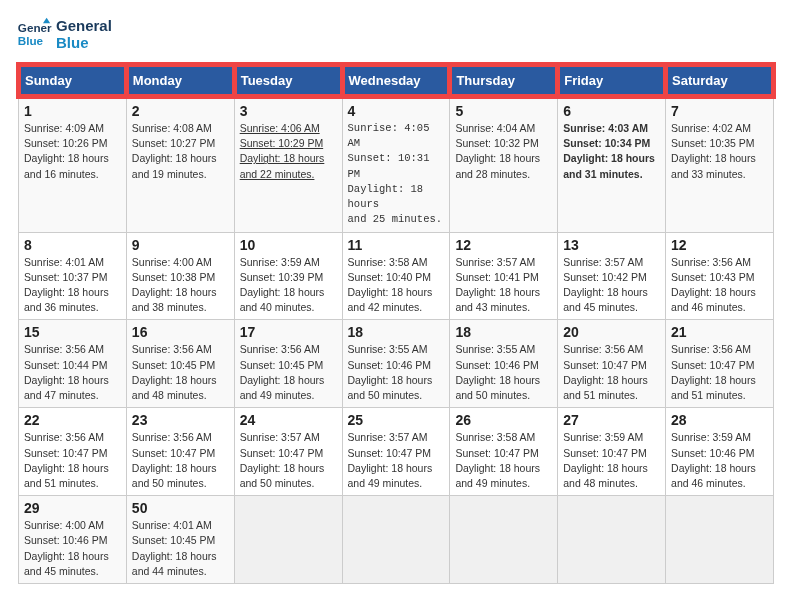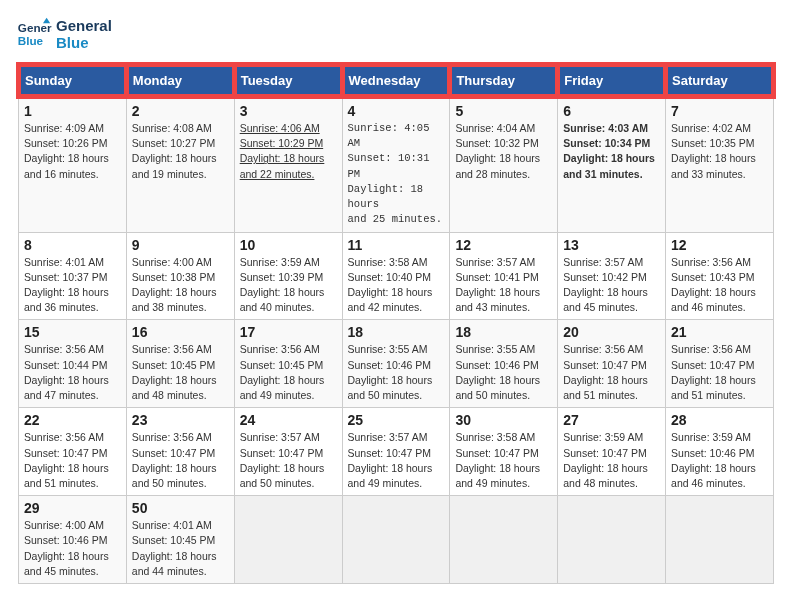--- a/index.html
+++ b/index.html
@@ -292,21 +292,21 @@
 and 50 minutes.</div>
         </td>
         <td>
           <span class="day-num">25</span>
           <div class="day-detail" style="white-space: pre-line;">Sunrise: 3:57 AM
 Sunset: 10:47 PM
 Daylight: 18 hours
 and 49 minutes.</div>
         </td>
         <td>
-          <span class="day-num">30</span>
+          <span class="day-num">26</span>
           <div class="day-detail" style="white-space: pre-line;">Sunrise: 3:58 AM
 Sunset: 10:47 PM
 Daylight: 18 hours
 and 49 minutes.</div>
         </td>
         <td>
           <span class="day-num">27</span>
           <div class="day-detail" style="white-space: pre-line;">Sunrise: 3:59 AM
 Sunset: 10:47 PM
 Daylight: 18 hours

